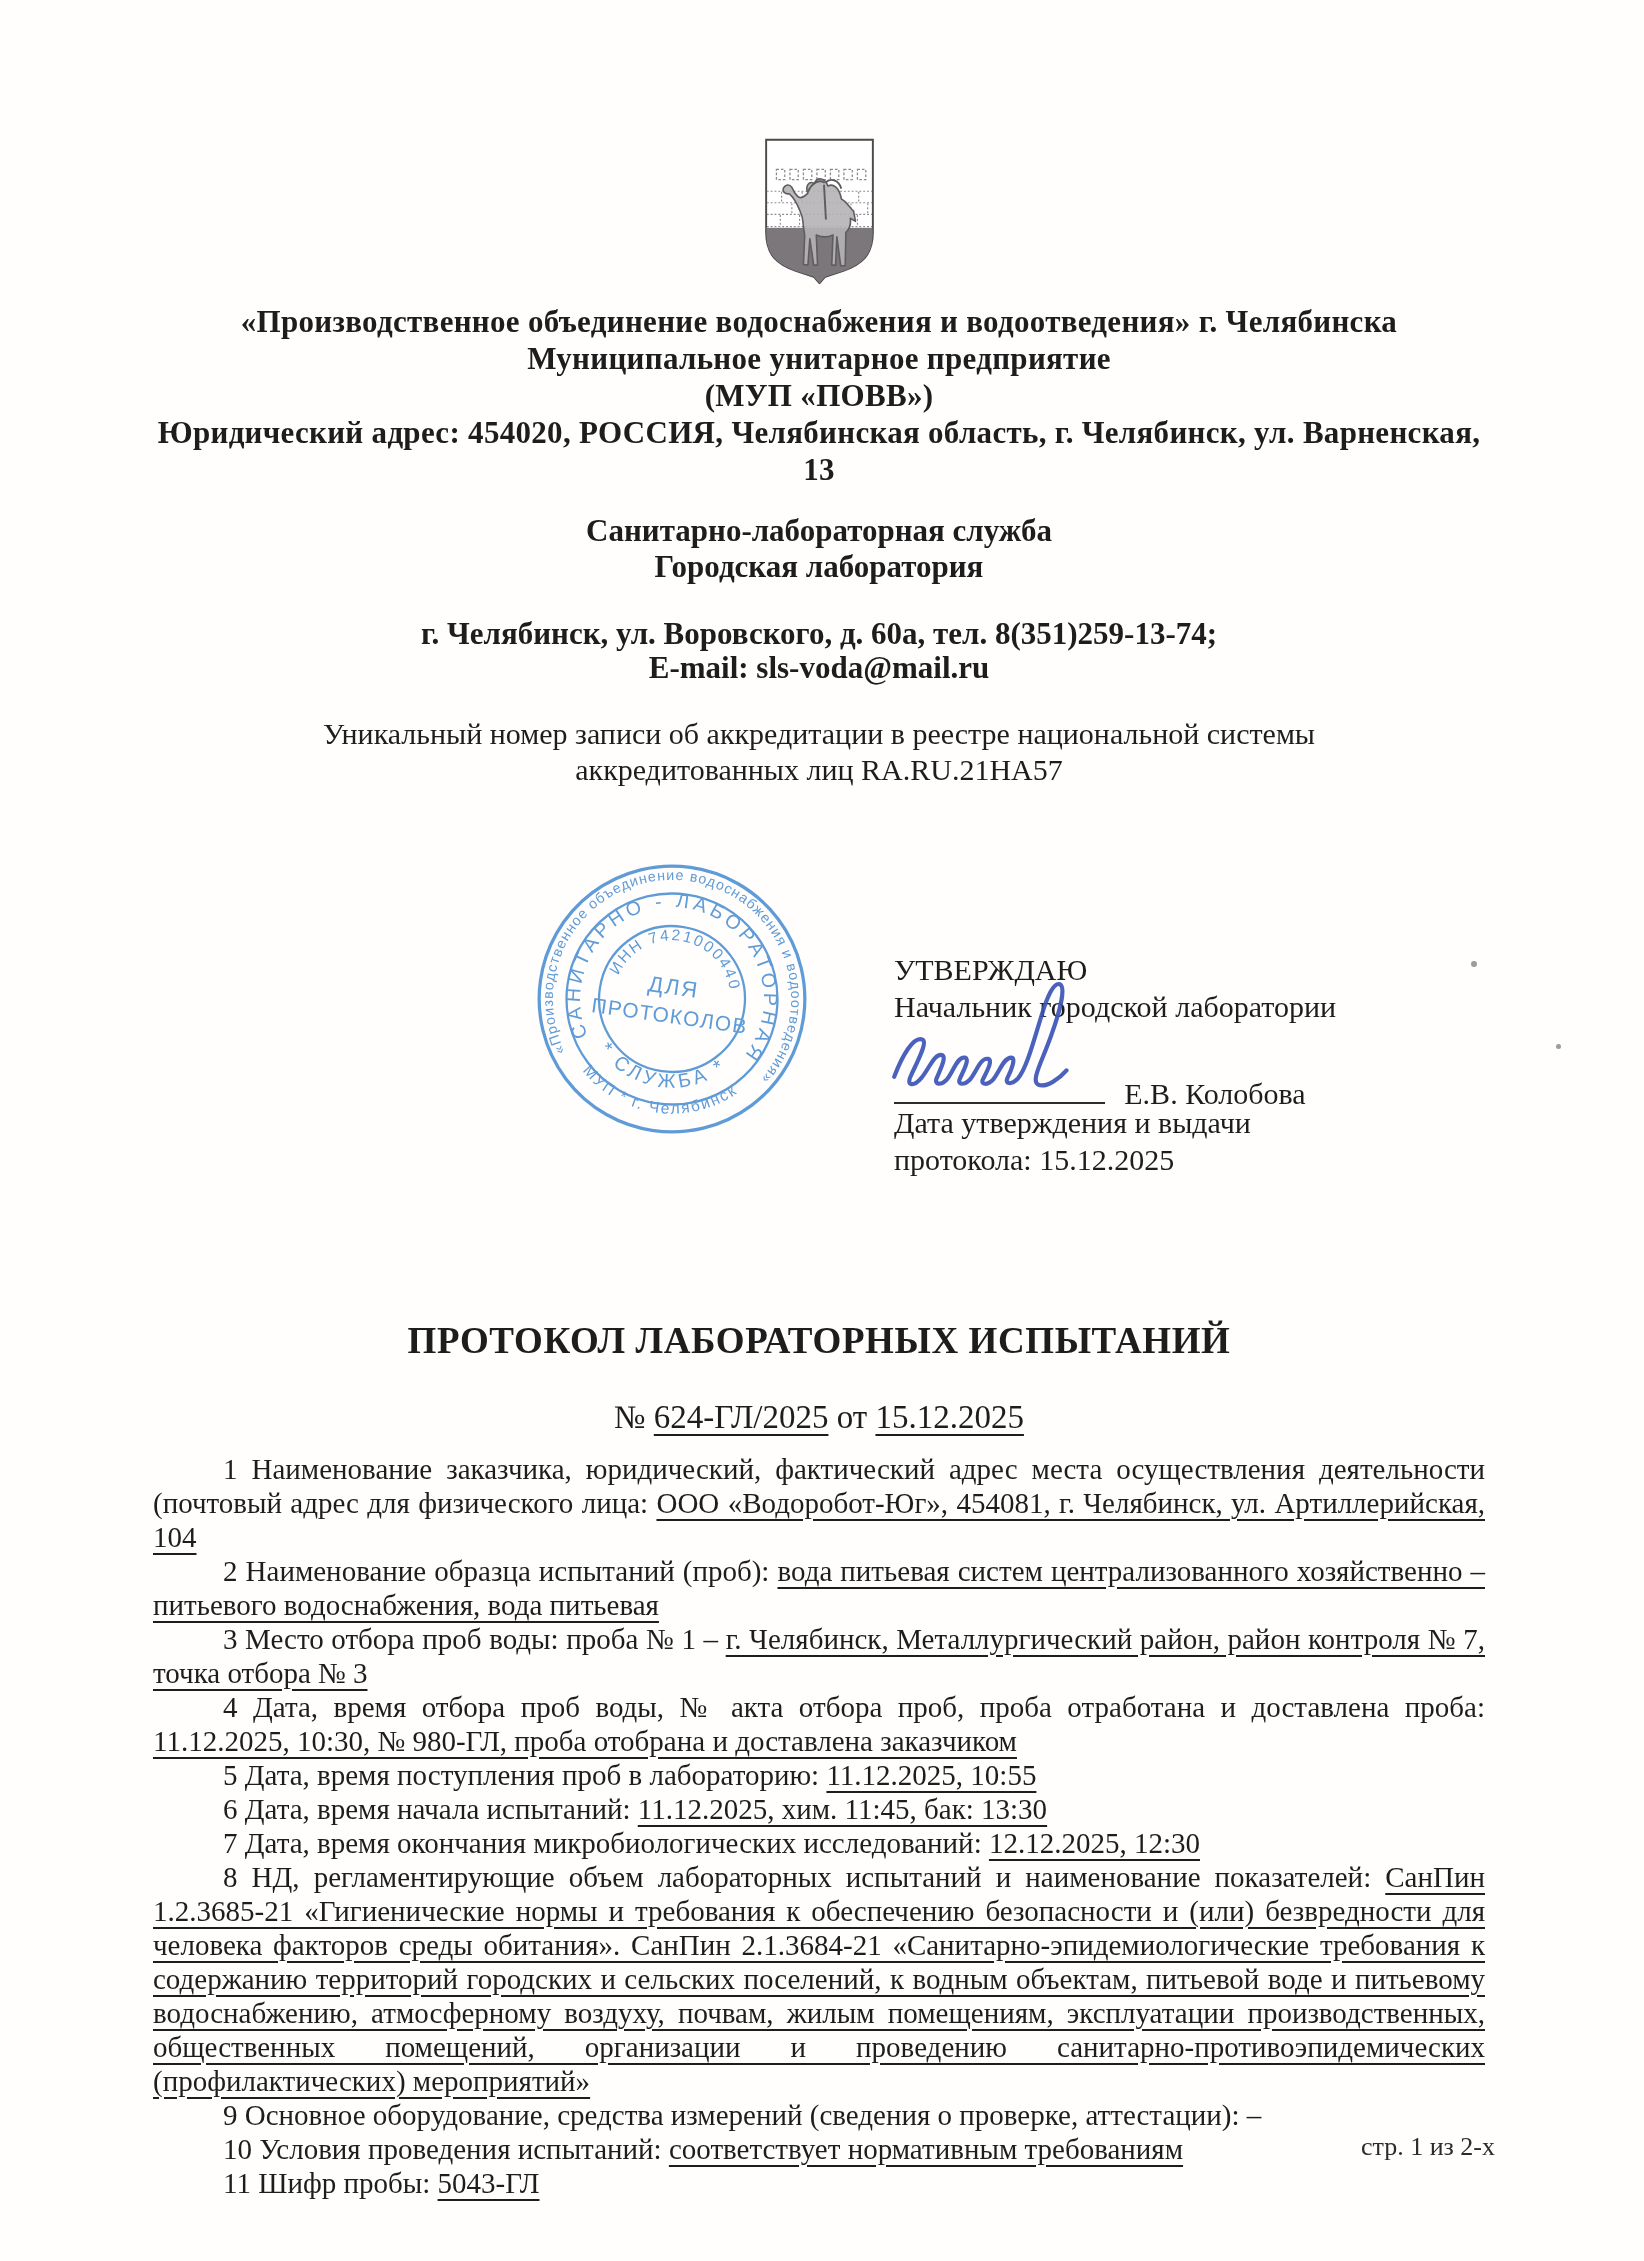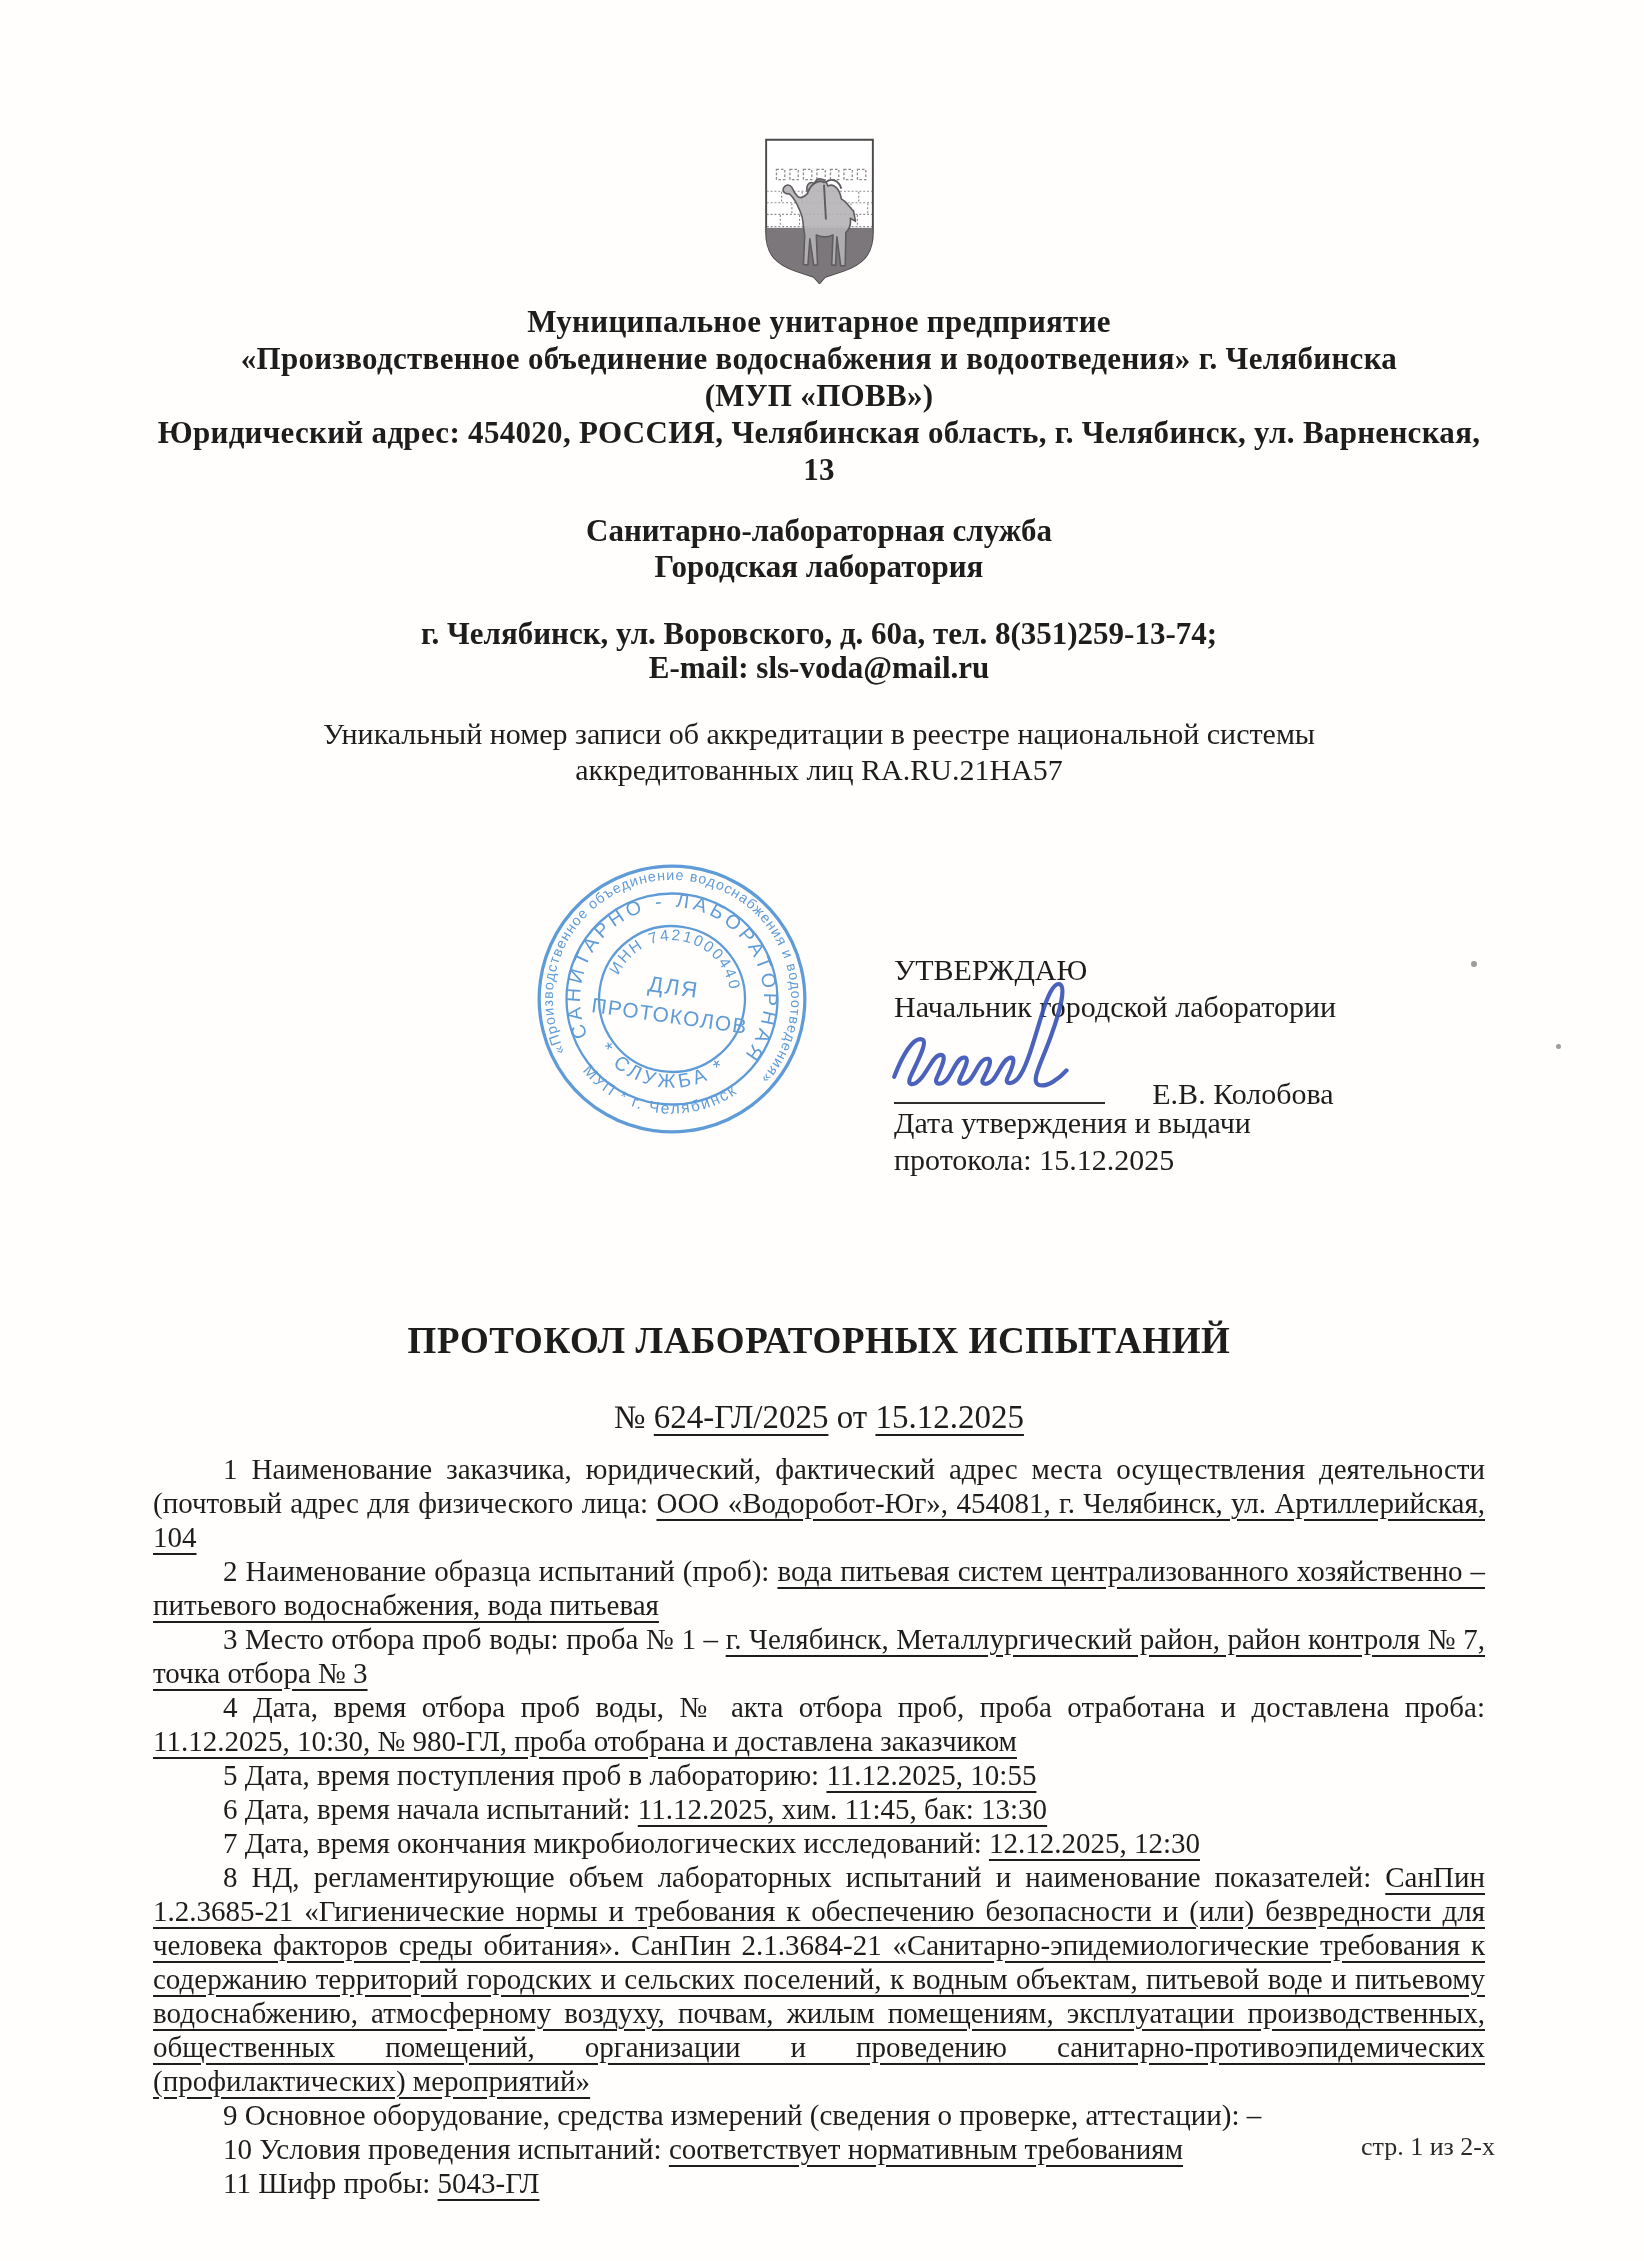--- a/index.html
+++ b/index.html
@@ -18,21 +18,21 @@
   .emblem-wrap{width:117px;margin:0 auto 17px auto;}
   .hline{font-size:31px;line-height:37px;letter-spacing:0.3px;}
   .sline{font-size:31px;line-height:36px;}
   .aline{font-size:31px;line-height:34px;}
   .accr{font-size:30px;line-height:36px;font-weight:normal;}
   .gap-a{height:24.5px;} .gap-b{height:32px;} .gap-c{height:31px;}
 
   .stamp-row{position:relative;height:435px;margin-top:71px;}
   .stamp-svg{position:absolute;left:379px;top:0;width:280px;height:280px;}
   .approval{position:absolute;left:741px;top:92px;font-size:30px;line-height:37px;white-space:nowrap;}
-  .sig-zone{position:relative;height:79px;display:flex;align-items:flex-end;gap:28px;}
+  .sig-zone{position:relative;height:79px;display:flex;align-items:flex-end;}
   .sig-rule{width:211px;height:7.7px;border-bottom:2.6px solid #2d2d2d;}
   .sig-name{margin-left:19.3px;line-height:30px;position:relative;top:5.2px;}
   .signature-svg{position:absolute;left:-9px;bottom:-5.2px;width:219px;height:135px;pointer-events:none;}
 
   .doc-title{font-size:37px;line-height:41px;font-weight:bold;text-align:center;margin-top:26px;letter-spacing:0.6px;}
   .doc-num{font-size:33px;line-height:39px;text-align:center;margin-top:37px;}
 
   .u{text-decoration:underline;text-decoration-thickness:1.9px;text-underline-offset:5.8px;}
 
   .body-items{margin-top:15px;font-size:29px;line-height:34px;text-align:justify;}
@@ -96,22 +96,22 @@
           <g stroke="#5f5c5f" stroke-width="3" fill="none">
             <path d="M73,85 C79,70 92,65 99,71"></path>
             <path d="M100,71 C108,62 121,67 125,80"></path>
             <path d="M98,74 L101,128"></path>
           </g>
         </g>
       </g>
     </svg>
   </div>
 
+  <div class="center hline b">«Производственное объединение водоснабжения и водоотведения» г. Челябинска</div>
   <div class="center hline b">Муниципальное унитарное предприятие</div>
-  <div class="center hline b">«Производственное объединение водоснабжения и водоотведения» г. Челябинска</div>
   <div class="center hline b">(МУП «ПОВВ»)</div>
   <div class="center hline b">Юридический адрес: 454020, РОССИЯ, Челябинская область, г. Челябинск, ул. Варненская, 13</div>
   <div class="gap-a"></div>
   <div class="center sline b">Санитарно-лабораторная служба</div>
   <div class="center sline b">Городская лаборатория</div>
   <div class="gap-b"></div>
   <div class="center aline b">г. Челябинск, ул. Воровского, д. 60а, тел. 8(351)259-13-74;</div>
   <div class="center aline b">E-mail: sls-voda@mail.ru</div>
   <div class="gap-c"></div>
   <div class="center accr">Уникальный номер записи об аккредитации в реестре национальной системы</div>

